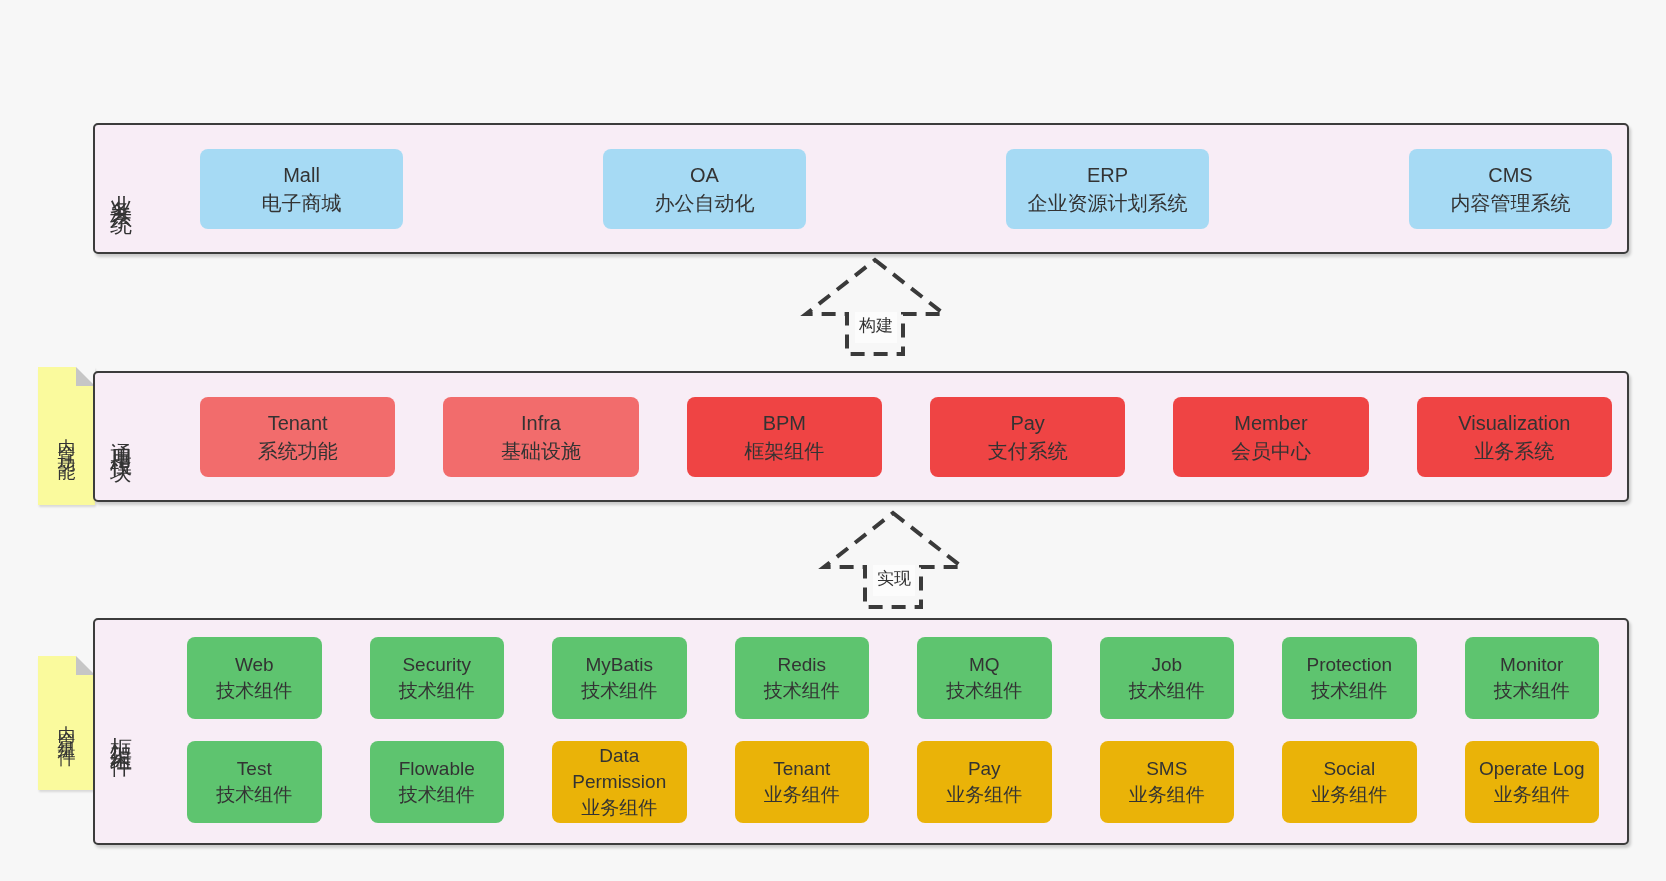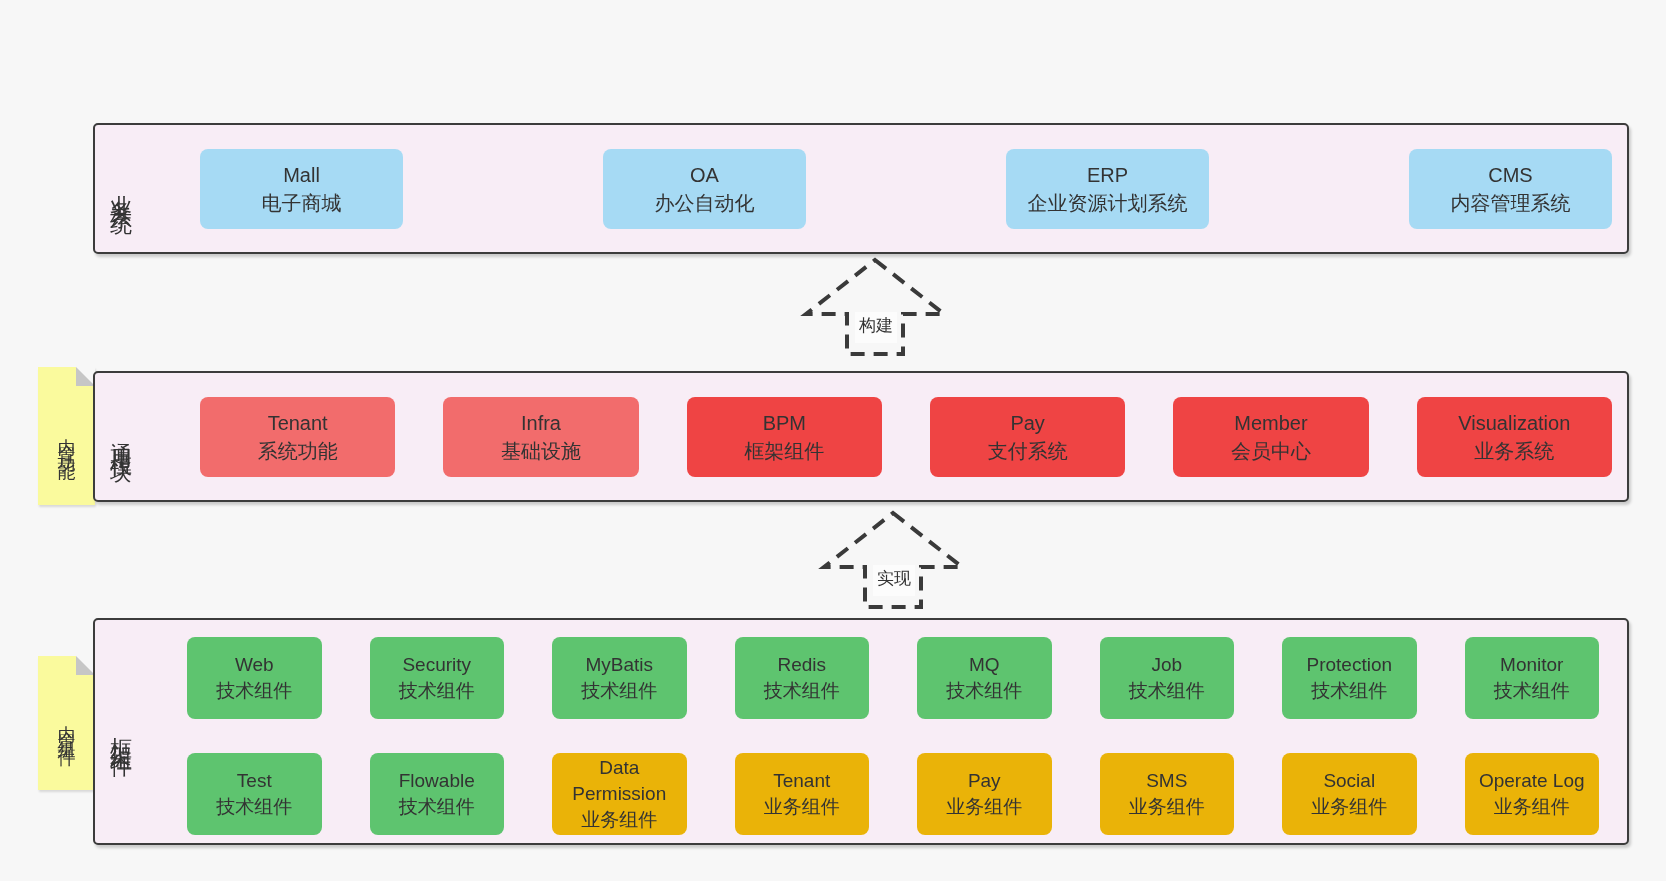--- a/index.html
+++ b/index.html
@@ -33,21 +33,21 @@
     display:flex;justify-content:space-between;
   }
   .box{
     box-sizing:border-box;border-radius:8px;
     display:flex;flex-direction:column;align-items:center;justify-content:center;
     text-align:center;font-size:20px;line-height:28px;color:#333;
     padding:2px 6px;
     margin-left:48px;
   }
   .layer-1 .box,.layer-2 .box{width:203px;height:80px;}
-  .rows{position:absolute;left:44px;right:28px;top:17px;display:flex;flex-direction:column;gap:34px;}
+  .rows{position:absolute;left:44px;right:28px;top:17px;display:flex;flex-direction:column;gap:22px;}
   .row{display:flex;justify-content:space-between;}
   .layer-3 .box{width:150px;height:82px;font-size:19px;line-height:26px;padding:2px 4px;}
 
   .box.blue{background:#a6daf4;}
   .box.red{background:#f26c6c;}
   .box.pink{background:#ef4444;}
   .box.green-dark{background:#5ec46f;}
   .box.green-light{background:#eab308;}
 
   

